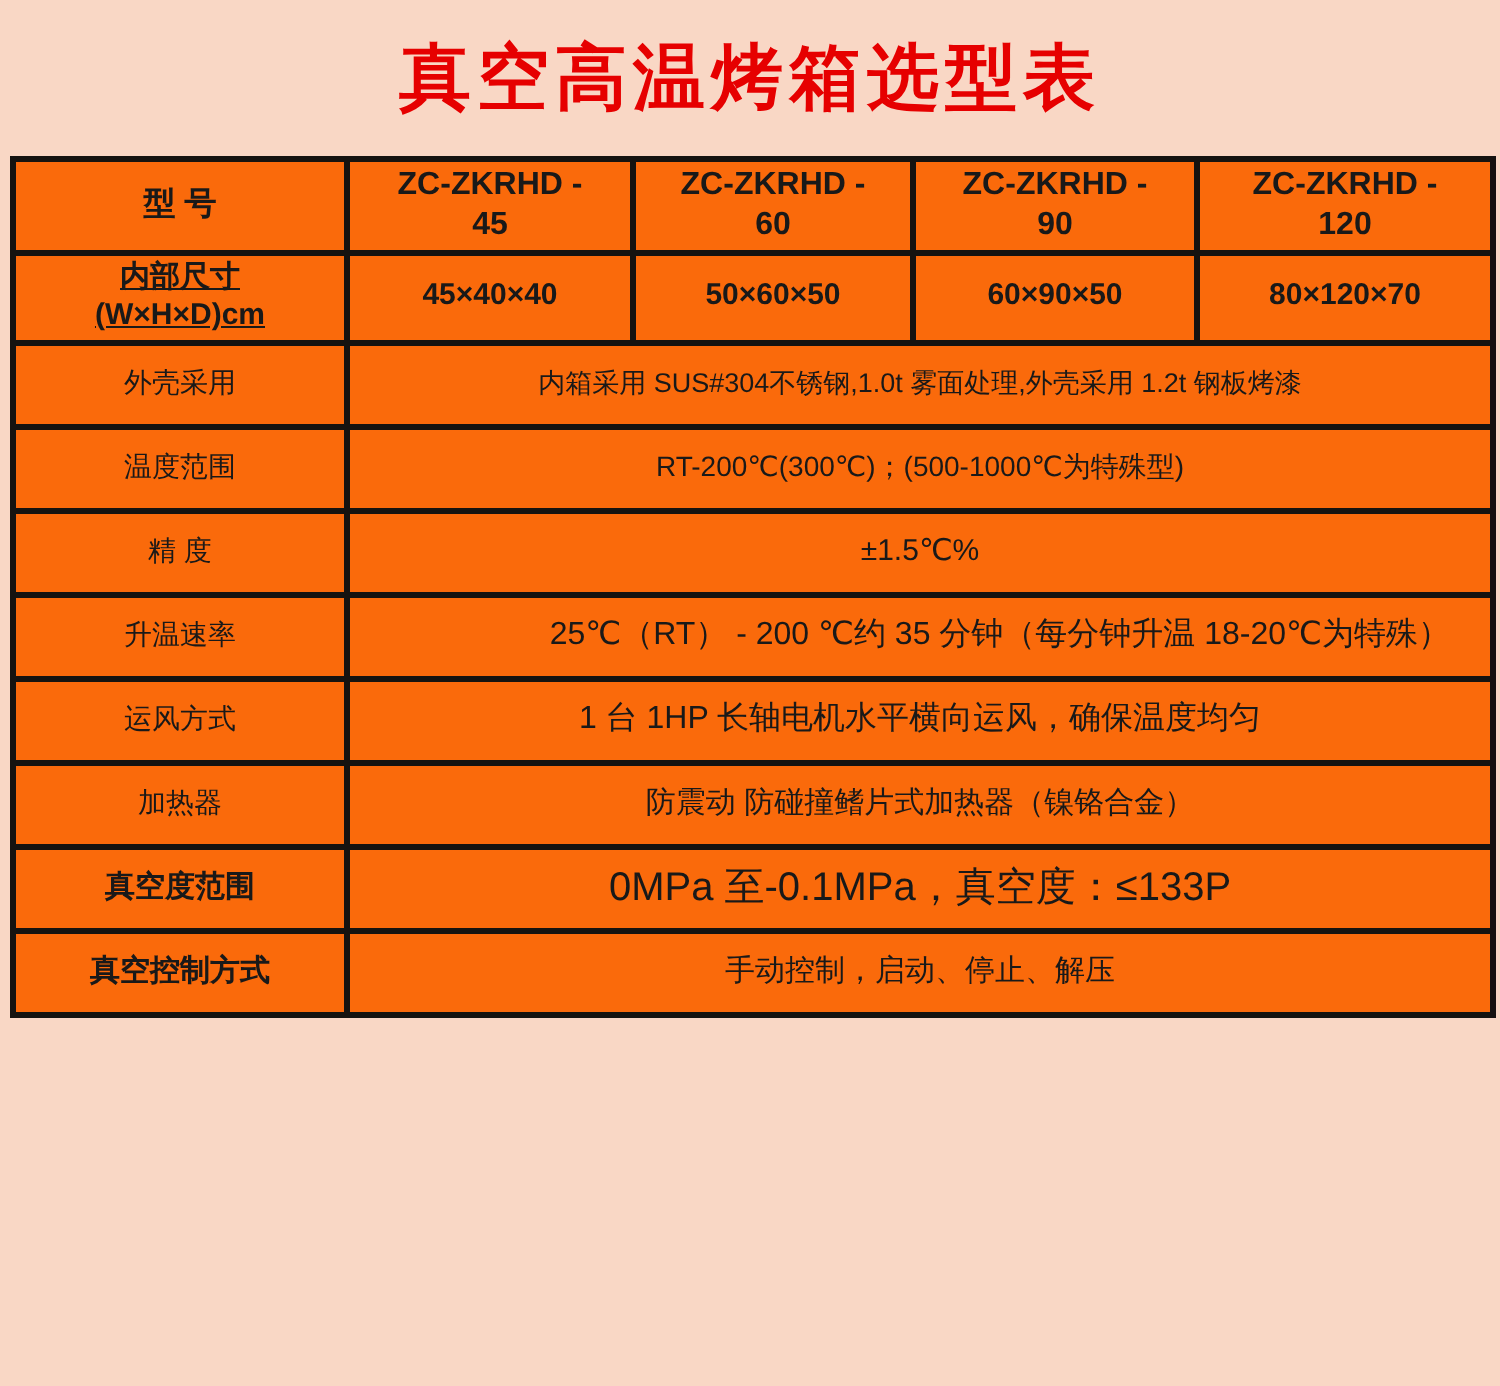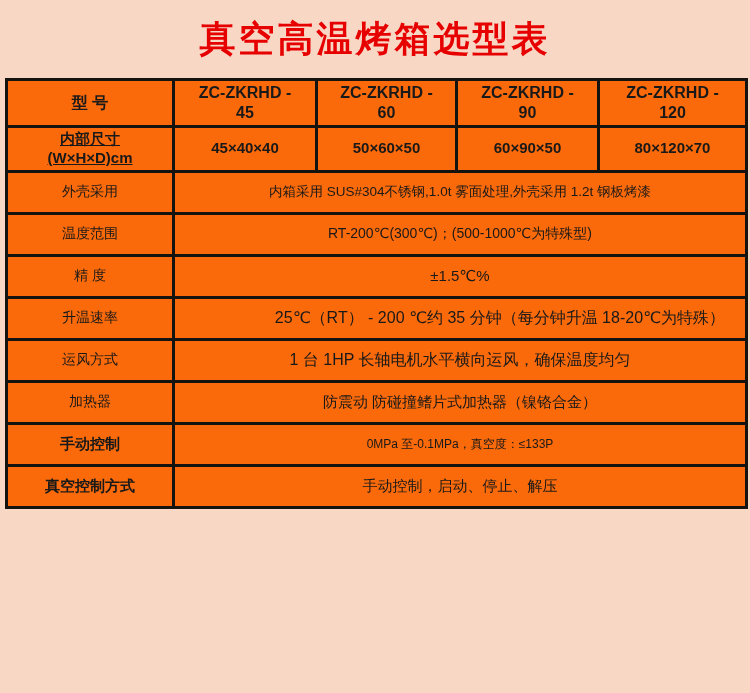--- a/index.html
+++ b/index.html
@@ -56,21 +56,21 @@
   tr.lbl-bold td.lbl{font-weight:bold;font-size:15px;}
   
   tr.r0 td.val{font-size:13.5px}
   tr.r1 td.val{font-size:14px}
   tr.r2 td.val{font-size:15px}
   tr.r3 td.val{font-size:16px;text-align:right;padding-left:8px}
   tr.r4 td.val{font-size:16px}
   tr.r5 td.val{font-size:15px}
   tr.r6 td.val{font-size:17px}
   tr.r7 td.val{font-size:13.5px}
-  tr.r8 td.val{font-size:12px}
+  tr.r8 td.val{font-size:20px}
   tr.r9 td.val{font-size:15px}
   tr.r10 td.val{font-size:14px}
 </style>
 </head>
 <body>
 
 <div class="titlebar">
   <h1>真空高温烤箱选型表</h1>
 </div>
 
@@ -116,21 +116,21 @@
     </tr>
     <tr class="spec-row r4">
       <td class="lbl">运风方式</td>
       <td class="val" colspan="4">1 台 1HP 长轴电机水平横向运风，确保温度均匀</td>
     </tr>
     <tr class="spec-row r5">
       <td class="lbl">加热器</td>
       <td class="val" colspan="4">防震动 防碰撞鳍片式加热器（镍铬合金）</td>
     </tr>
     <tr class="spec-row r8 lbl-bold">
-      <td class="lbl">手动控制</td>
+      <td class="lbl">真空度范围</td>
       <td class="val" colspan="4">0MPa 至-0.1MPa，真空度：≤133P</td>
     </tr>
     <tr class="spec-row r9 lbl-bold">
       <td class="lbl">真空控制方式</td>
       <td class="val" colspan="4">手动控制，启动、停止、解压</td>
     </tr>
   </tbody>
 </table>
 
 </body></html>

